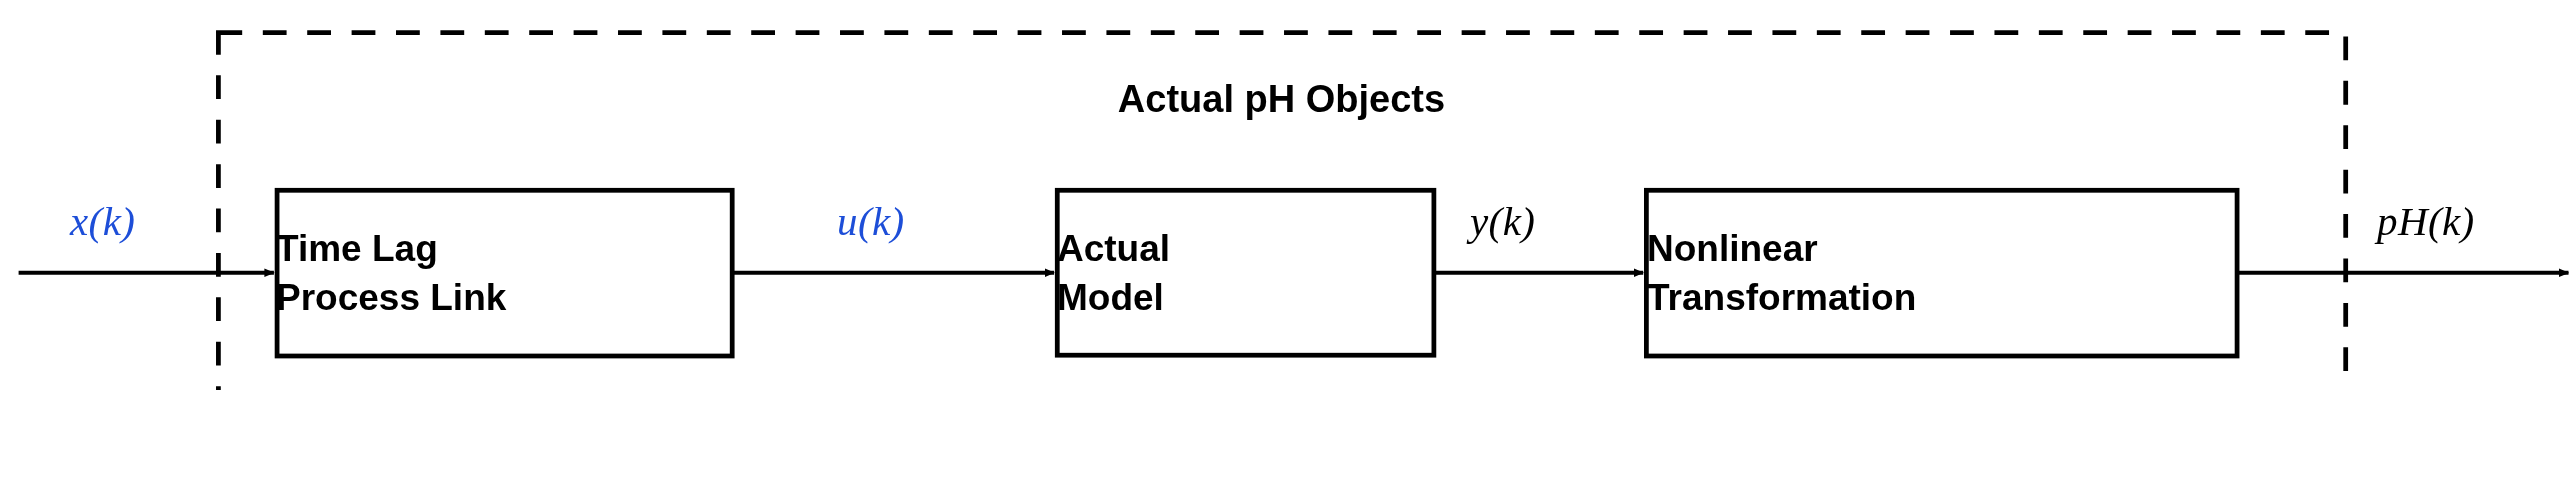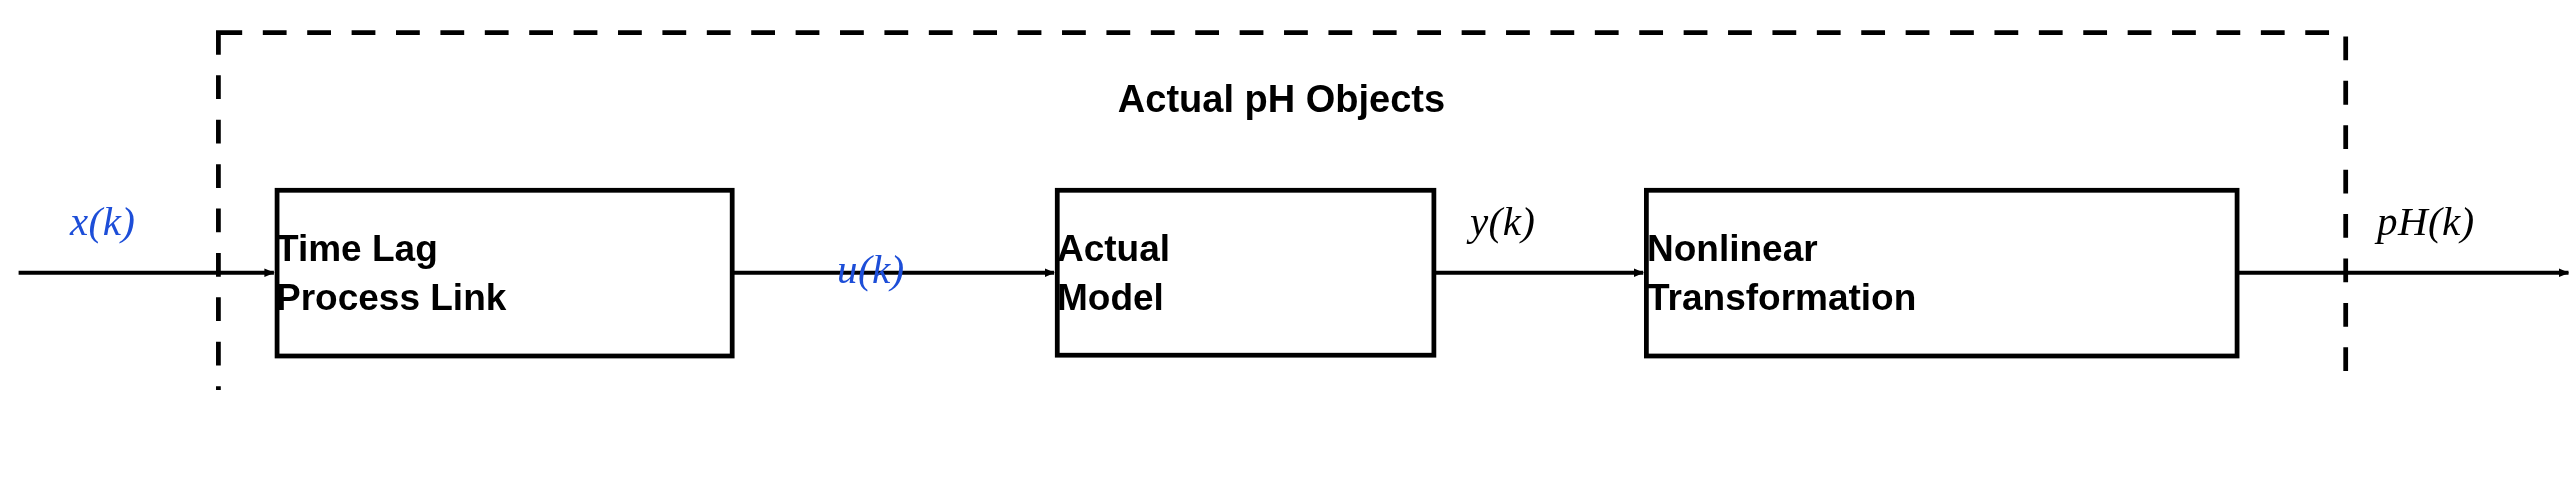--- a/index.html
+++ b/index.html
@@ -98,18 +98,18 @@
     <div>Actual</div>
     <div>Model</div>
   </div>
 
   <div class="blk-label" style="left:1647px; top:224px; width:591px;">
     <div>Nonlinear</div>
     <div>Transformation</div>
   </div>
 
   <div class="sig-label sig-red" style="left:70px; top:197px;">x(k)</div>
-  <div class="sig-label sig-red" style="left:837px; top:197px;margin-top:48px;">u(k)</div>
+  <div class="sig-label sig-red" style="left:837px; top:197px;">u(k)</div>
   <div class="sig-label sig-black" style="left:1470px; top:197px;text-align:center;">y(k)</div>
   <div class="sig-label sig-black" style="left:2377px; top:197px;">pH(k)</div>
 
 </div>
 
 
 </body></html>

